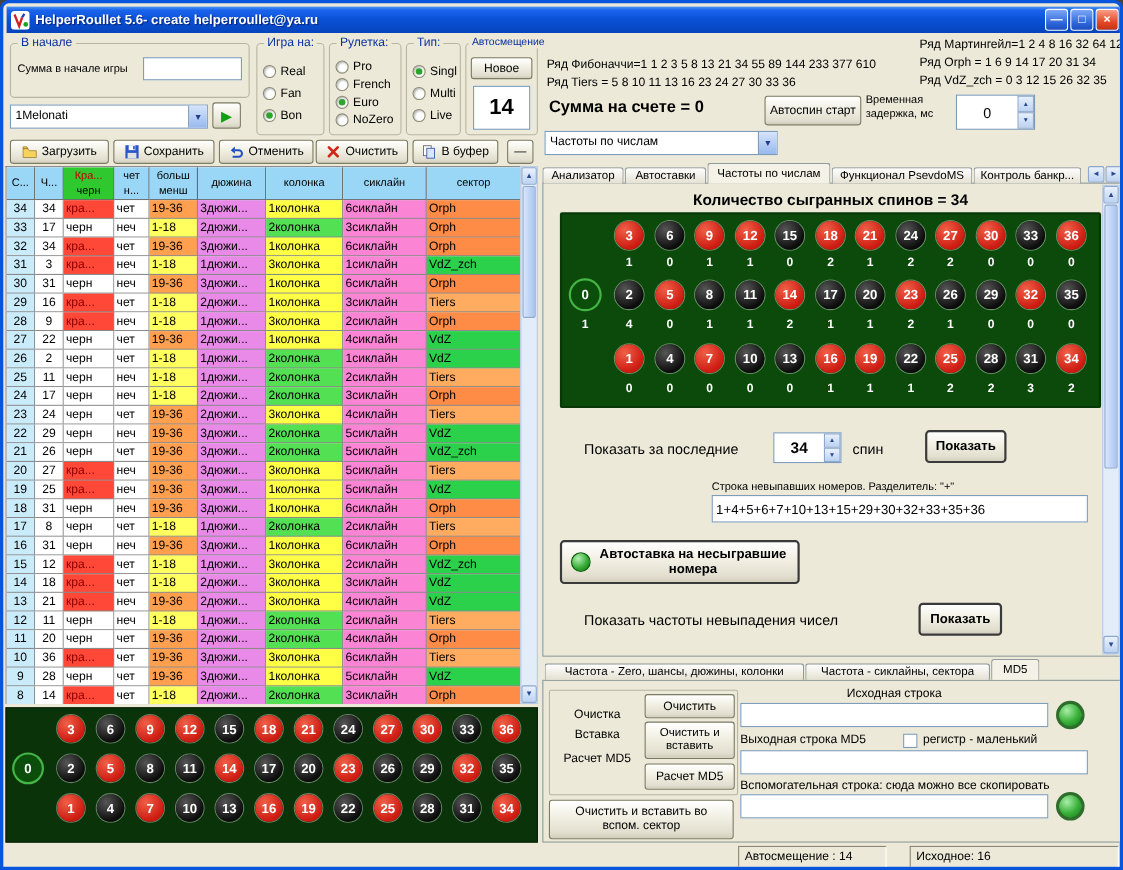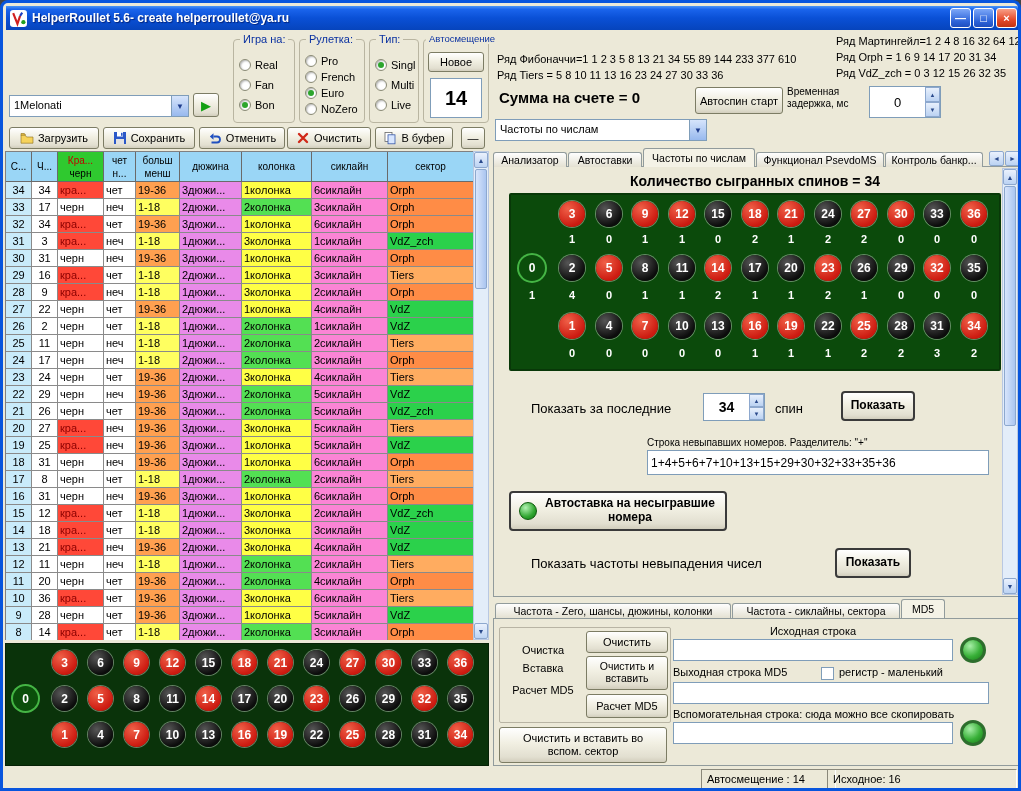--- a/index.html
+++ b/index.html
@@ -104,20 +104,25 @@
     font-size:11px;display:flex;align-items:center;padding:0 5px;white-space:nowrap;overflow:hidden;}
   .play{color:#12A012;font-size:13px;line-height:1;}
   .srl{font-size:11px;line-height:16px;white-space:nowrap;overflow:hidden;}
 </style>
 </head>
 <body>
 
 <div id="win">
   <div id="content"></div>
 
+  <div class="grp" style="left:6px;top:36px;width:218px;height:50px">
+    <span class="cap">В начале</span>
+    <span class="lbl" style="left:6px;top:17px;font-size:10px">Сумма в начале игры</span>
+    <input class="inp" style="left: 120px; top: 12px; width: 90px; height: 21px;" value="">
+  </div>
   <div class="combo" style="left:6px;top:92px;width:180px;height:22px">
     <span class="val">1Melonati</span>
     <span class="arr">▼</span>
   </div>
   <button class="btn" style="left:190px;top:90px;width:26px;height:24px">
     <span class="play">▶</span>
   </button>
 
   <div class="grp" style="left:230px;top:36px;width:62px;height:84px">
     <span class="cap">Игра на:</span>
@@ -771,21 +776,21 @@
 
   <span class="lbl" style="left:670px;top:663px">Выходная строка MD5</span>
   <span class="cb" style="left:818px;top:664px"></span>
   <span class="lbl" style="left:836px;top:663px">регистр  - маленький</span>
   <input class="inp" style="left: 670px; top: 679px; width: 316px; height: 22px;" value="">
 
   <span class="lbl" style="left:670px;top:705px">Вспомогательная строка: сюда можно все скопировать</span>
   <input class="inp" style="left: 670px; top: 719px; width: 280px; height: 22px;" value="">
   <span class="gbtn" style="left:957px;top:717px"></span>
 
-  <div class="st" style="left:698px;width:135px">Автосмещение : 14</div>
+  <div class="st" style="left:668px;width:135px">Автосмещение : 14</div>
   <div class="st" style="left:824px;width:190px">Исходное: 16</div>
 
   <div id="titlebar">
     <span class="app-icon">
       <svg viewBox="0 0 16 16" width="17" height="17">
           <rect width="16" height="16" rx="3" fill="#fff"></rect>
           <path d="M3 3 L7 13 L9.5 5.5" stroke="#D02020" stroke-width="2" fill="none"></path>
           <path d="M9.5 5.5 L11.5 2.5" stroke="#2040C0" stroke-width="2" fill="none"></path>
           <circle cx="12.6" cy="11.5" r="2" fill="#20A020"></circle>
         </svg>

